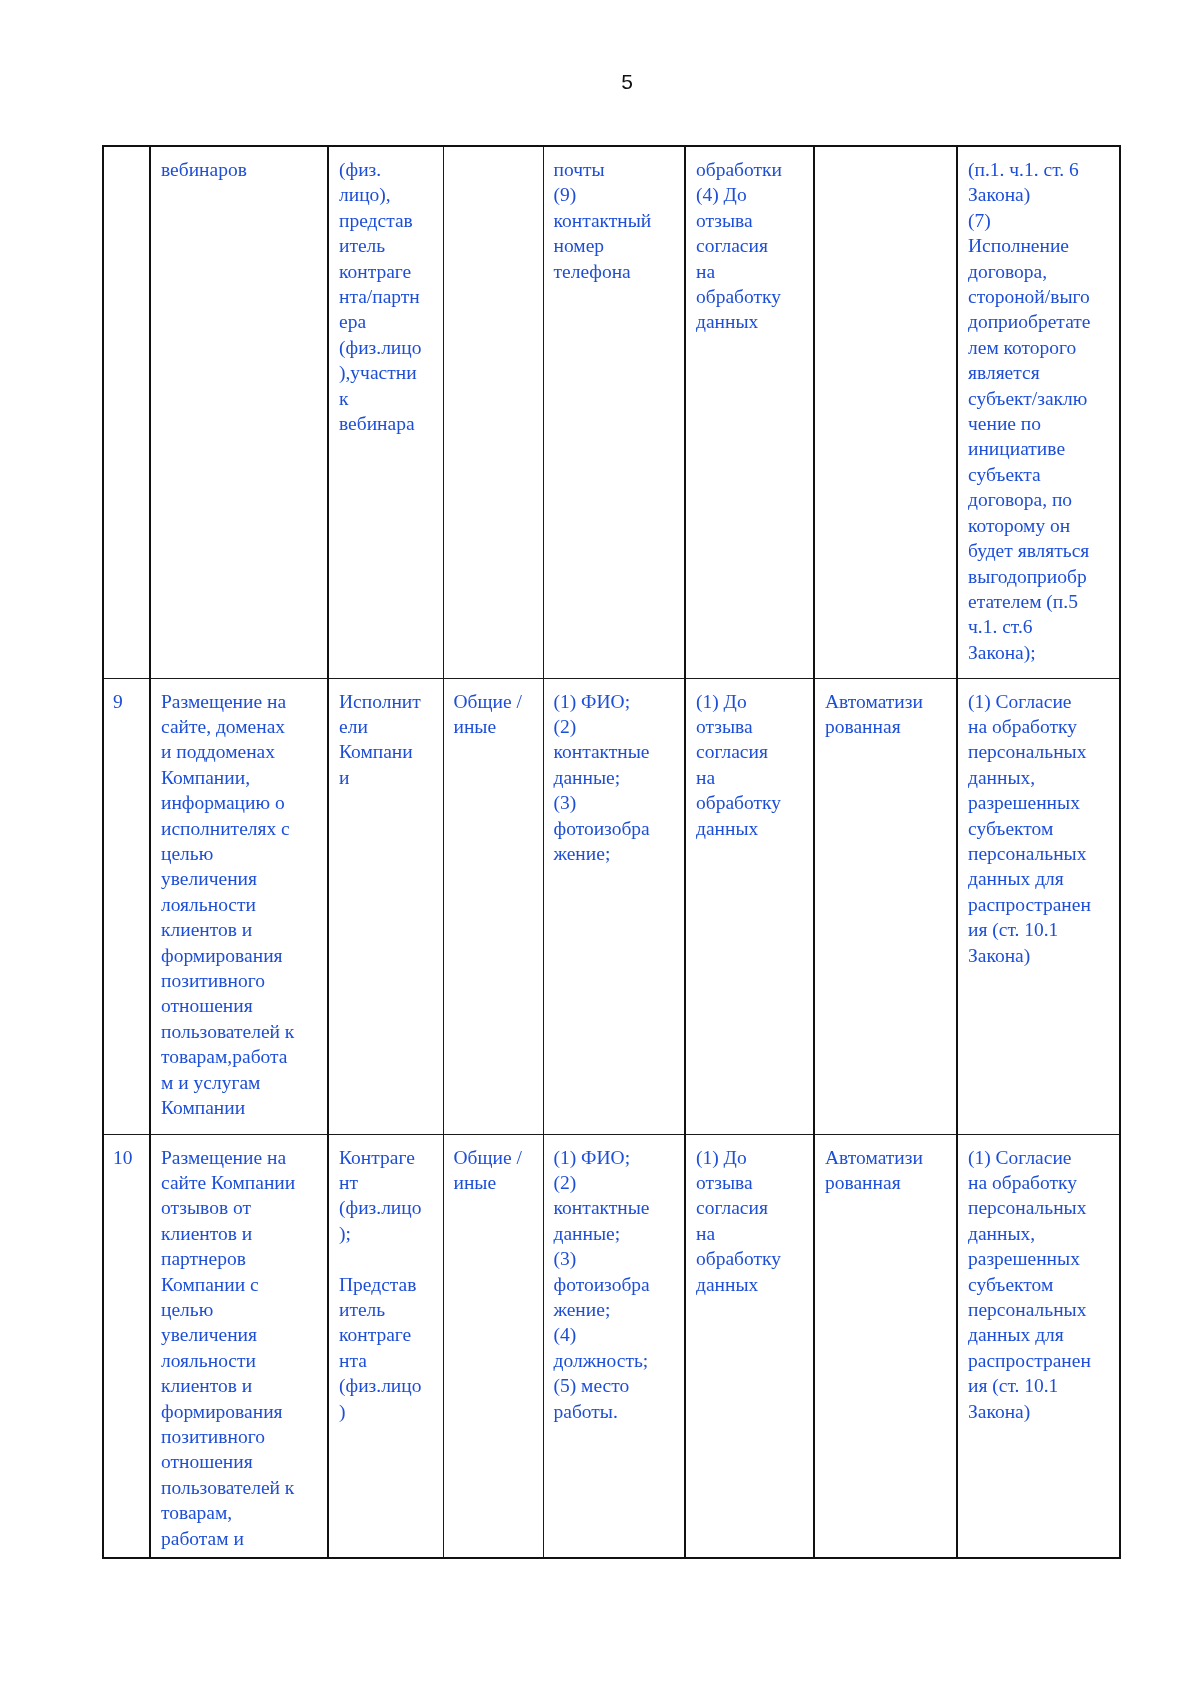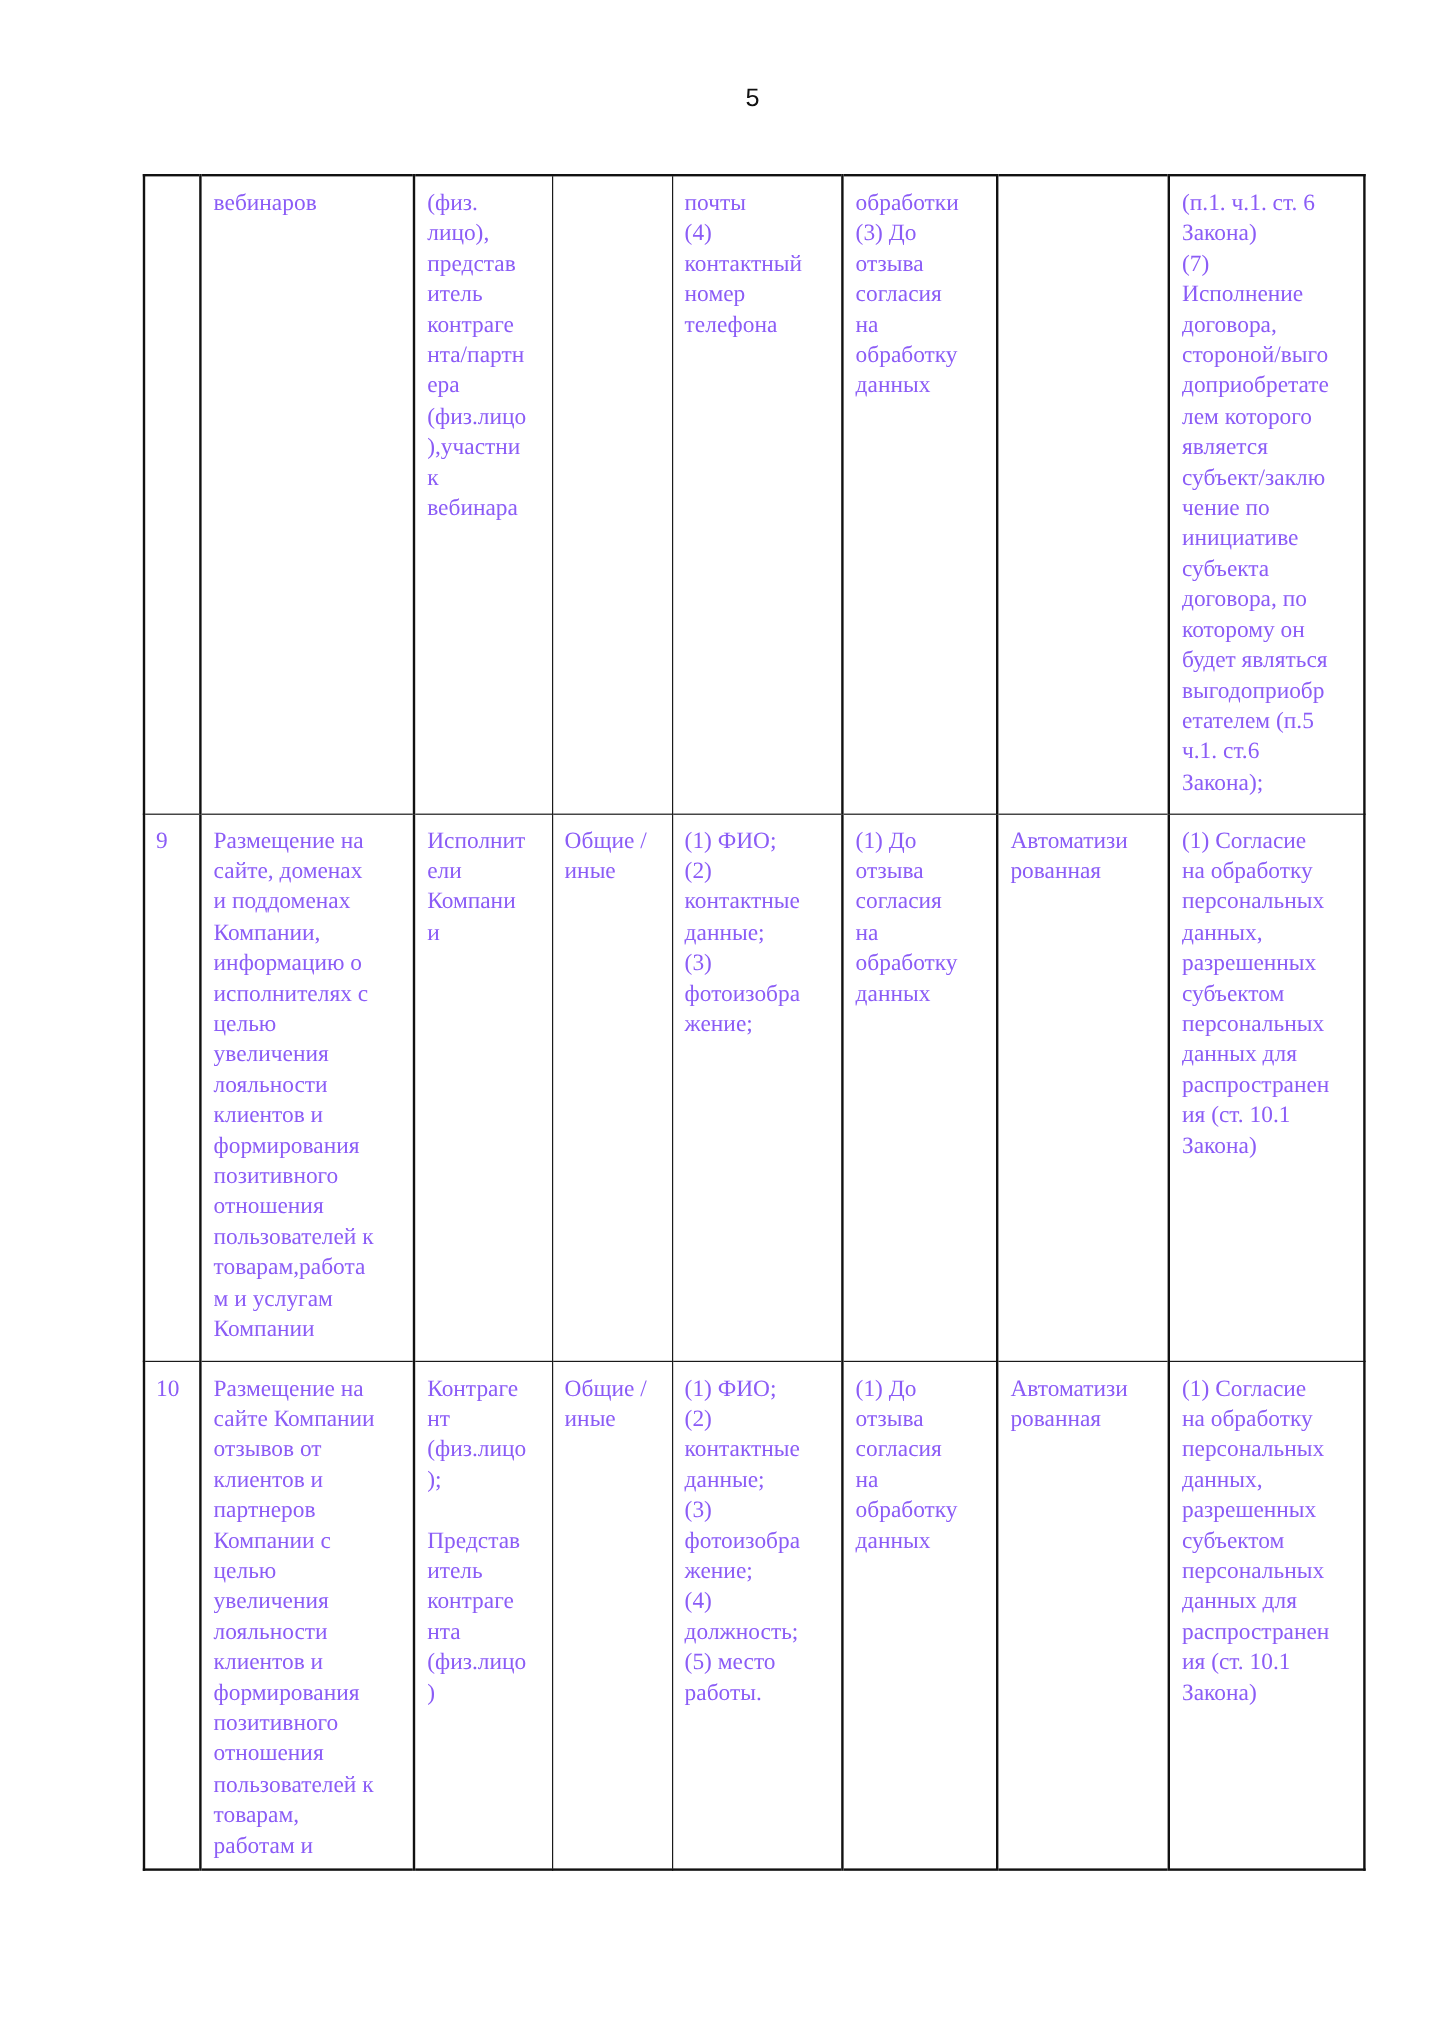--- a/index.html
+++ b/index.html
@@ -2,24 +2,24 @@
 <html><head>
   <meta charset="utf-8">
   <style>
     html, body { margin: 0; padding: 0; background: #ffffff; }
     body { width: 1200px; height: 1696px; position: relative; overflow: hidden; }
     .page-number {
       position: absolute; top: 70px; left: 0; width: 1254px; text-align: center;
       font-family: "Liberation Sans", sans-serif; font-size: 21px; color: #111;
     }
     table.pd {
-      position: absolute; left: 119px; top: 145px;
+      position: absolute; left: 102px; top: 145px;
       border-collapse: collapse; table-layout: fixed;
       width: 1017px;
-      font-family: "Liberation Serif", serif; font-size: 19.5px; line-height: 25.4px; color: #8b5cf6; border-radius: 12px;
+      font-family: "Liberation Serif", serif; font-size: 19.5px; line-height: 25.4px; color: #1d4ed8; border-radius: 12px;
     }
     table.pd td {
       border: 1.5px solid #1a1a1a; vertical-align: top;
       padding: 10px 10px 6px 10px; white-space: pre-line; word-break: break-all;
     }
     table.pd td.num { padding-left: 9px; padding-right: 4px; }
     tr.r-cont { height: 532px; }
     tr.r-9 { height: 456px; }
     tr.r-10 { height: 366px; }
     table.pd { border: 2px solid #111; }
@@ -51,26 +51,26 @@
 итель
 контраге
 нта/партн
 ера
 (физ.лицо
 ),участни
 к
 вебинара</td>
       <td></td>
       <td>почты
-(4)
+(9)
 контактный
 номер
 телефона</td>
       <td class="thick-l">обработки
-(3) До
+(4) До
 отзыва
 согласия
 на
 обработку
 данных</td>
       <td class="thick-l"></td>
       <td class="thick-l">(п.1. ч.1. ст. 6
 Закона)
 (7)
 Исполнение

